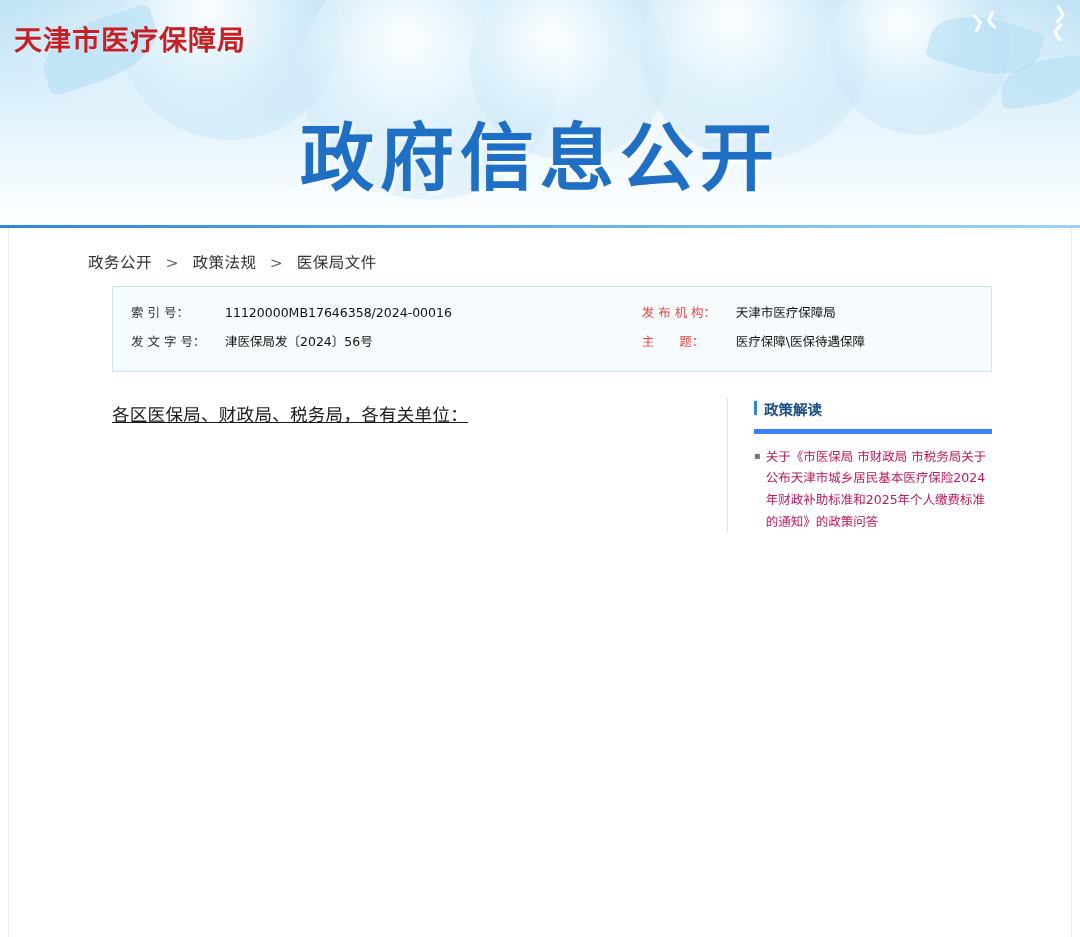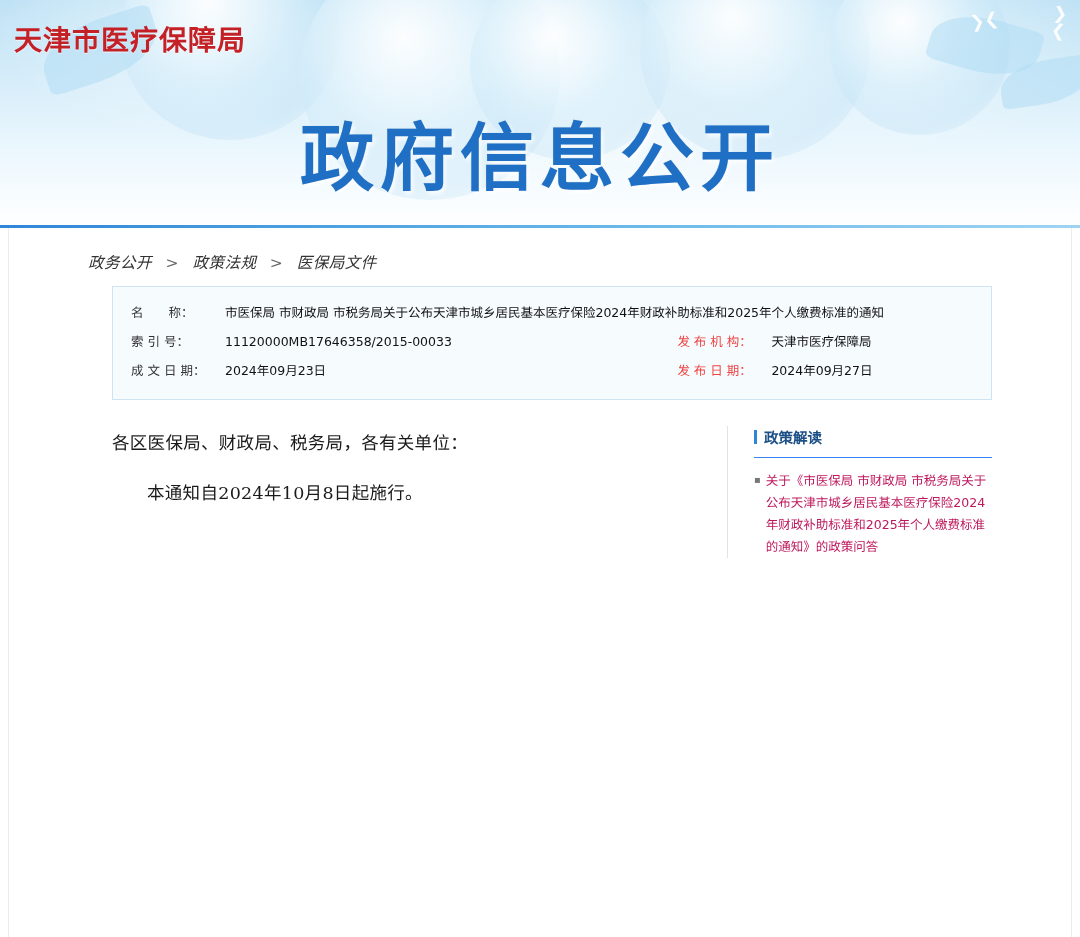--- a/index.html
+++ b/index.html
@@ -96,21 +96,20 @@
     position: relative;
     width: 1080px;
     padding-top: 22px;
   }
   .breadcrumb {
     margin: 0 16px 14px 88px;
     font-size: 15.5px;
     color: #333333;
     font-family: "DejaVu Serif", "Liberation Serif", serif;
     letter-spacing: 0.5px;
-    font-style: italic;
   }
   .breadcrumb .sep { color: #666666; margin: 0 8px; }
   .breadcrumb .crumb { color: #333333; }
 
   
   .meta-box {
     margin: 0 88px 0 112px;
     border: 1px solid #cfe4f3;
     background: #f6fbfe;
     padding: 12px 18px 14px 18px;
@@ -148,37 +147,38 @@
     border-right: 1px solid #e2e2e2;
   }
   .article p {
     margin: 0 0 14px 0;
     font-size: 17.5px;
     line-height: 2.05;
     color: #1a1a1a;
     font-family: "DejaVu Serif", "Liberation Serif", serif;
     letter-spacing: 0.3px;
     text-align: justify;
+    text-decoration: underline;
   }
   .article p.indent { text-indent: 2em; }
 
   .sidebar {
     flex: 1;
     padding-left: 26px;
     box-sizing: border-box;
   }
   .sidebar-head {
     display: flex;
     align-items: center;
     font-size: 14.5px;
     font-weight: bold;
     color: #1b4f86;
     font-family: "DejaVu Sans", "Liberation Sans", sans-serif;
     padding-bottom: 10px;
-    border-bottom: 1px solid #3b82f6;
+    border-bottom: 5px solid #3b82f6;
     margin-bottom: 12px;
   }
   .sidebar-head .bar {
     display: inline-block;
     width: 3px;
     height: 14px;
     background: #2f86d8;
     margin-right: 7px;
   }
   .sidebar-item {
@@ -241,45 +241,40 @@
       <span class="crumb">政务公开</span>
       <span class="sep">&gt;</span>
       <span class="crumb">政策法规</span>
       <span class="sep">&gt;</span>
       <span class="crumb">医保局文件</span>
     </div>
 
     <div class="meta-box">
       <table class="meta">
         <tbody>
-            <tr>
-          <td class="lbl">名　　称：</td>
-          <td class="val" colspan="3">市医保局 市财政局 市税务局关于公布天津市城乡居民基本医疗保险2024年财政补助标准和2025年个人缴费标准的通知</td>
-        </tr>
         <tr>
           <td class="lbl">索 引 号：</td>
-          <td class="val">11120000MB17646358/2015-00033</td>
+          <td class="val">11120000MB17646358/2024-00016</td>
           <td class="lbl2">发 布 机 构：</td>
           <td class="val">天津市医疗保障局</td>
         </tr>
         <tr>
-          <td class="lbl">成 文 日 期：</td>
-          <td class="val">2024年09月23日</td>
-          <td class="lbl2">发 布 日 期：</td>
-          <td class="val">2024年09月27日</td>
+          <td class="lbl">发 文 字 号：</td>
+          <td class="val">津医保局发〔2024〕56号</td>
+          <td class="lbl2">主　　题：</td>
+          <td class="val">医疗保障\医保待遇保障</td>
         </tr>
       </tbody>
         </table>
     </div>
 
     <div class="body-wrap">
 
       <div class="article">
         <p>各区医保局、财政局、税务局，各有关单位：</p>
-        <p class="indent">本通知自2024年10月8日起施行。</p>
       </div>
 
       <div class="sidebar">
         <div class="sidebar-head">
           <span class="bar"></span>
           <span>政策解读</span>
         </div>
         <div class="sidebar-item">
           <span class="dot">▪</span>
           <a href="#">关于《市医保局 市财政局 市税务局关于公布天津市城乡居民基本医疗保险2024年财政补助标准和2025年个人缴费标准的通知》的政策问答</a>

